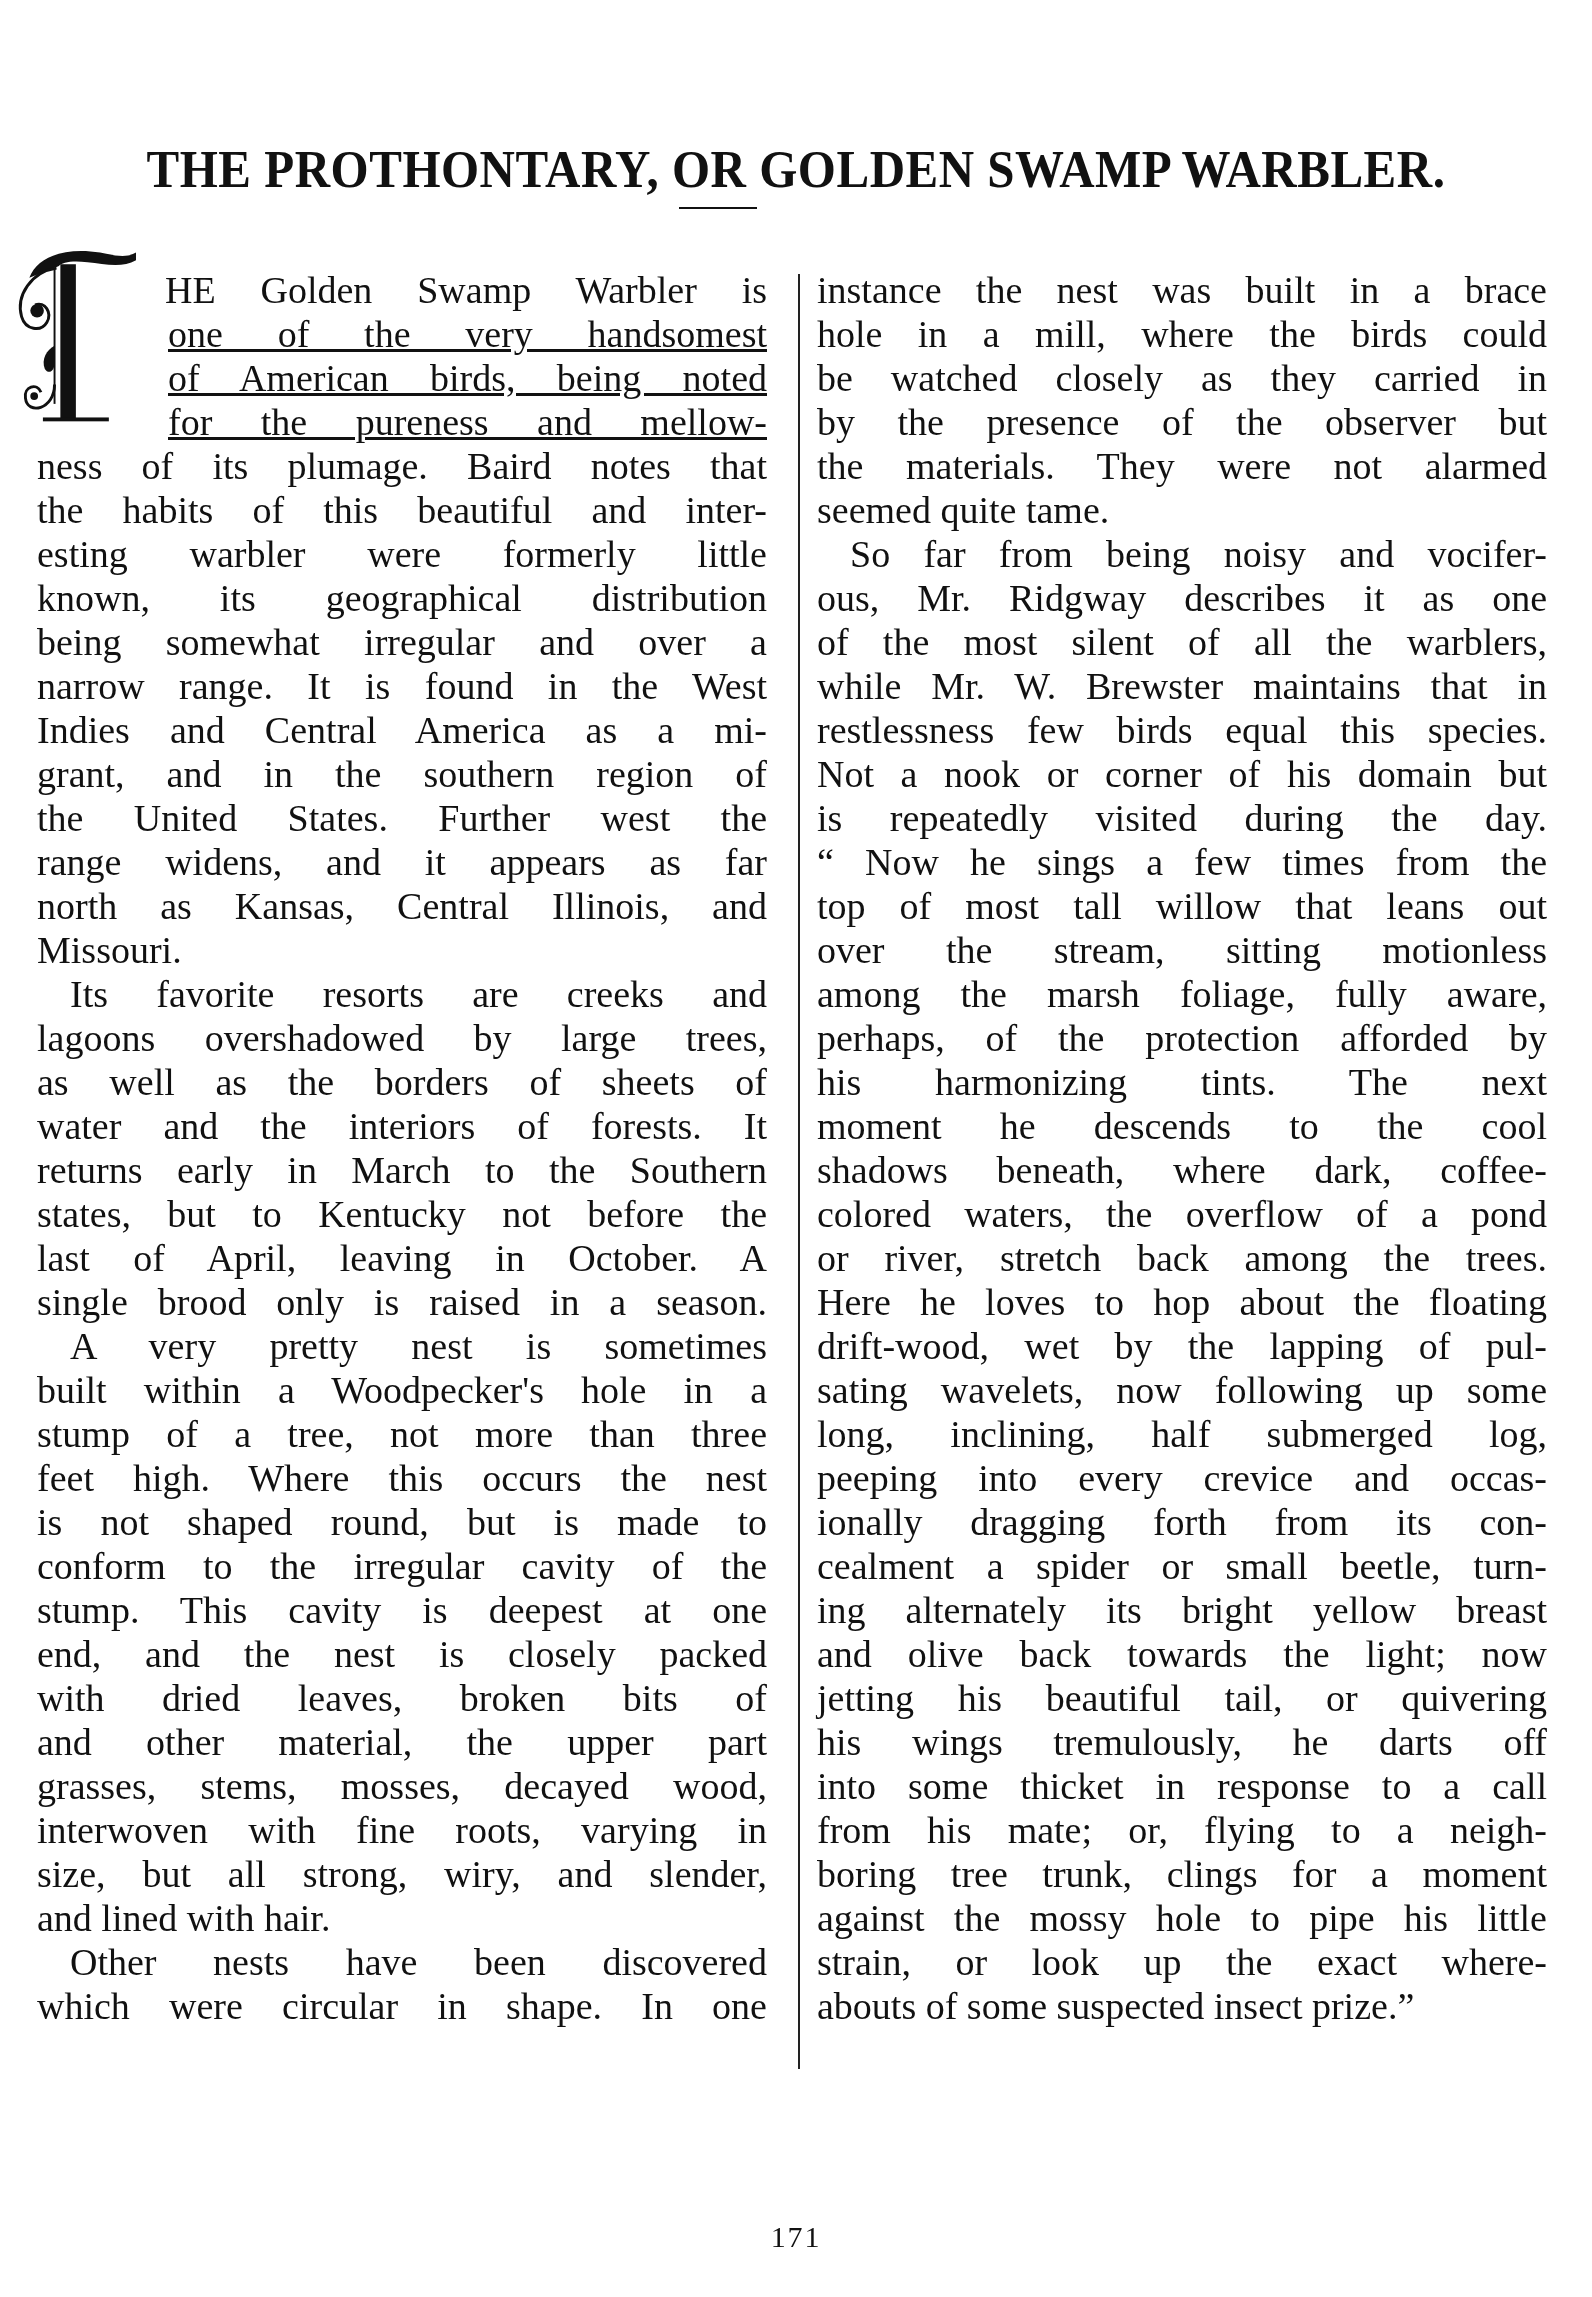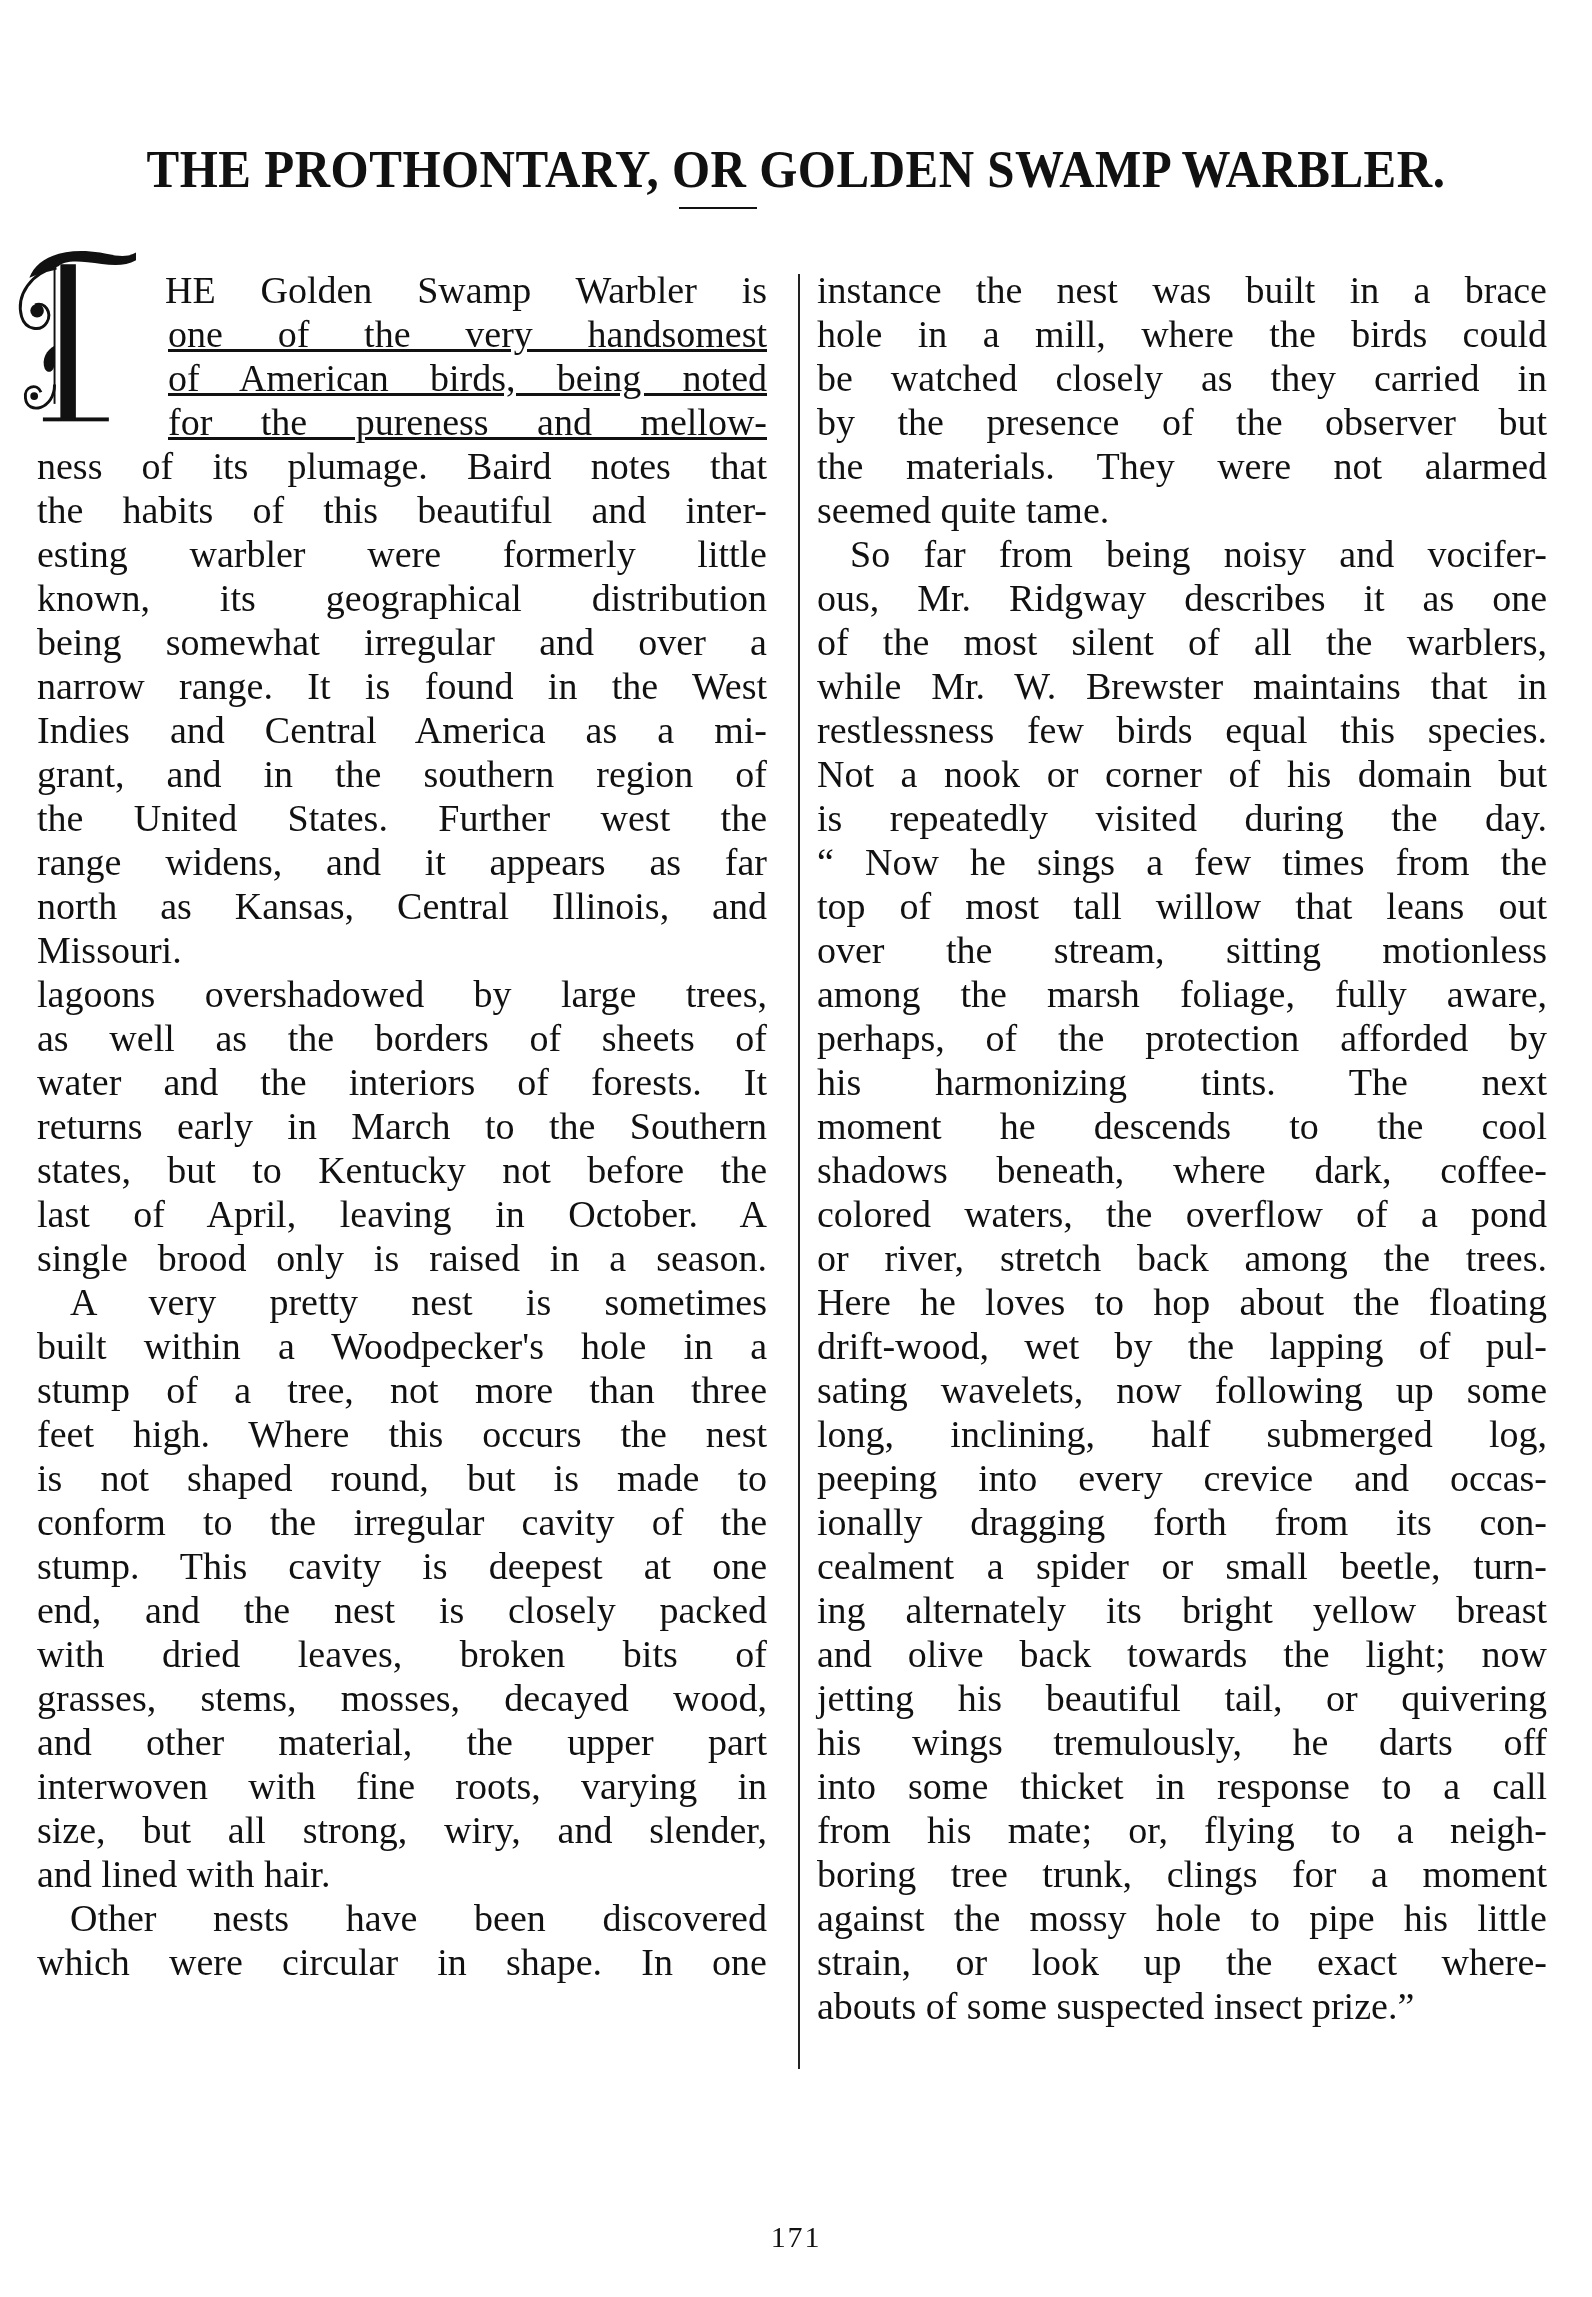--- a/index.html
+++ b/index.html
@@ -123,38 +123,39 @@
   <span class="line">esting warbler were formerly little</span>
   <span class="line">known, its geographical distribution</span>
   <span class="line">being somewhat irregular and over a</span>
   <span class="line">narrow range.  It is found in the West</span>
   <span class="line">Indies and Central America as a mi-</span>
   <span class="line">grant, and in the southern region of</span>
   <span class="line">the United States.  Further west the</span>
   <span class="line">range widens, and it appears as far</span>
   <span class="line">north as Kansas, Central Illinois, and</span>
   <span class="line last">Missouri.</span>
+  <span class="line indent">Its favorite resorts are creeks and</span>
   <span class="line">lagoons overshadowed by large trees,</span>
   <span class="line">as well as the borders of sheets of</span>
   <span class="line">water and the interiors of forests.  It</span>
   <span class="line">returns early in March to the Southern</span>
   <span class="line">states, but to Kentucky not before the</span>
   <span class="line">last of April, leaving in October.  A</span>
   <span class="line">single brood only is raised in a season.</span>
   <span class="line indent">A very pretty nest is sometimes</span>
   <span class="line">built within a Woodpecker's hole in a</span>
   <span class="line">stump of a tree, not more than three</span>
   <span class="line">feet high.  Where this occurs the nest</span>
   <span class="line">is not shaped round, but is made to</span>
   <span class="line">conform to the irregular cavity of the</span>
   <span class="line">stump.  This cavity is deepest at one</span>
   <span class="line">end, and the nest is closely packed</span>
   <span class="line">with dried leaves, broken bits of</span>
+  <span class="line">and other material, the upper part</span>
   <span class="line">grasses, stems, mosses, decayed wood,</span>
-  <span class="line">and other material, the upper part</span>
   <span class="line">interwoven with fine roots, varying in</span>
   <span class="line">size, but all strong, wiry, and slender,</span>
   <span class="line last">and lined with hair.</span>
   <span class="line indent">Other nests have been discovered</span>
   <span class="line">which were circular in shape.  In one</span>
 </div>
 
 <div class="column col-right">
   <span class="line">instance the nest was built in a brace</span>
   <span class="line">hole in a mill, where the birds could</span>

